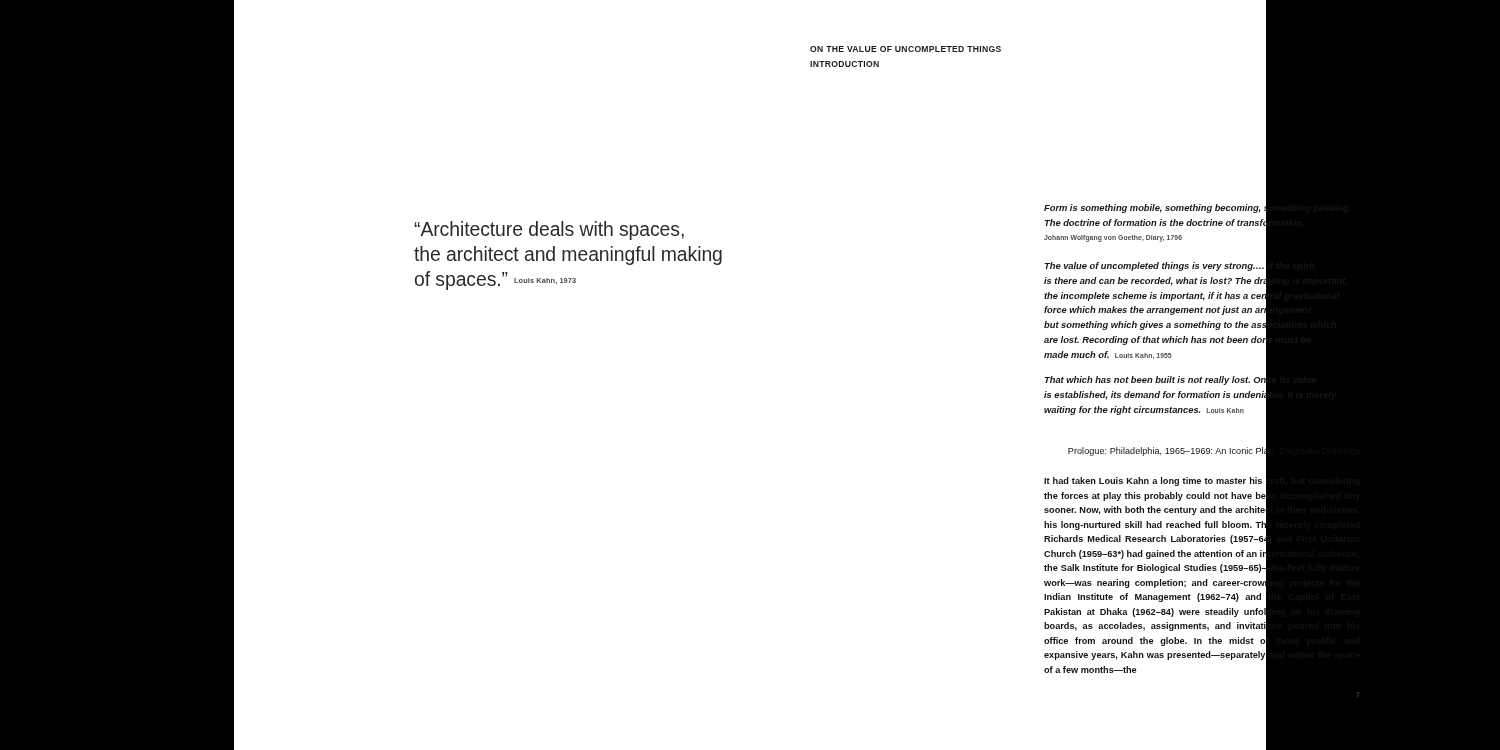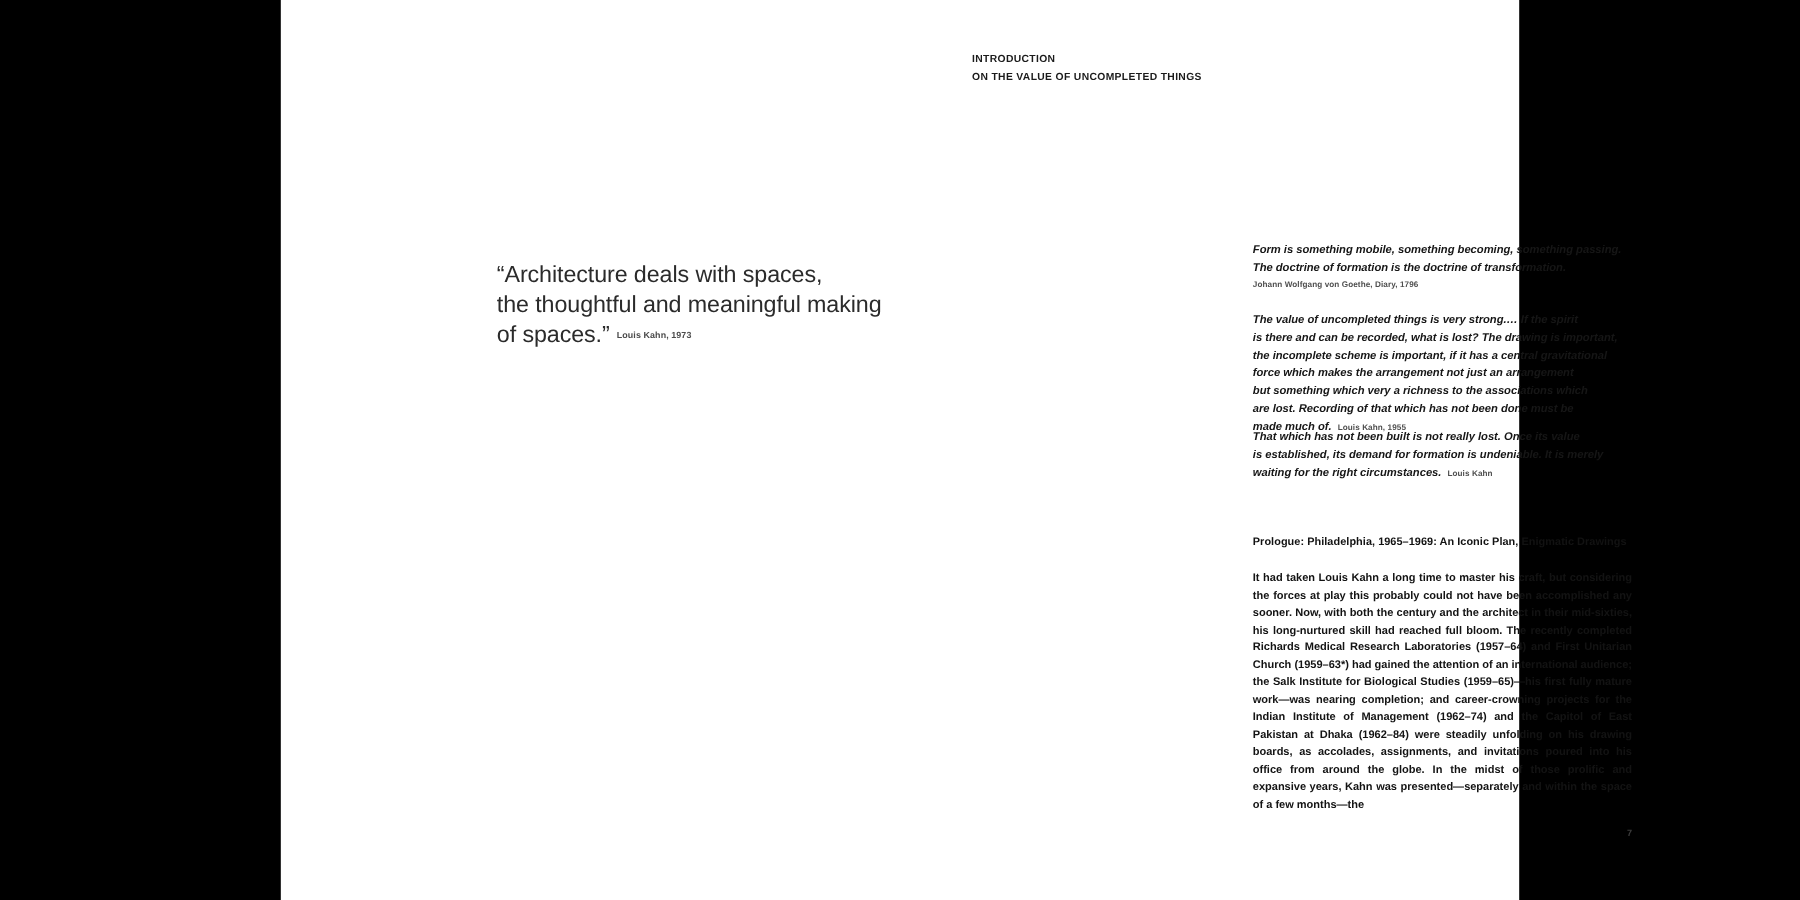--- a/index.html
+++ b/index.html
@@ -116,31 +116,32 @@
     font-style: normal;
     font-weight: bold;
     font-size: 6.8px;
     color: #4f4f4f;
     letter-spacing: 0.01em;
     margin-top: 2px;
   }
 
   .block-1 { position: absolute; top: 201px; }
   .block-2 { position: absolute; top: 259px; }
-  .block-3 { position: absolute; top: 357px; }
+  .block-3 { position: absolute; top: 373px; }
 
   .prologue-head {
     position: absolute;
     top: 445px;
     font-size: 9.1px;
-    font-weight: bold;
+    font-weight: normal;
     line-height: 1.5;
     color: #121212;
     letter-spacing: 0.004em;
     white-space: nowrap;
+    text-align: right;
   }
 
   .body-text {
     position: absolute;
     top: 474px;
     font-size: 9.2px;
     font-weight: bold;
     line-height: 1.576;
     color: #131313;
     text-align: justify;
@@ -160,45 +161,45 @@
   }
 </style>
 </head>
 <body>
 
 <div class="screen">
 
   <div class="spread">
 
     <div class="page-left">
-      <blockquote class="pullquote"><span>“Architecture deals with spaces,</span><br><span>the thoughtful and meaningful making</span><br><span>of spaces.”</span><span class="attrib">Louis Kahn, 1973</span></blockquote>
+      <blockquote class="pullquote"><span>“Architecture deals with spaces,</span><br><span>the architect and meaningful making</span><br><span>of spaces.”</span><span class="attrib">Louis Kahn, 1973</span></blockquote>
     </div>
 
     <div class="page-right">
 
       <div class="running-head">
+        <div>ON THE VALUE OF UNCOMPLETED THINGS</div>
         <div>INTRODUCTION</div>
-        <div>ON THE VALUE OF UNCOMPLETED THINGS</div>
       </div>
 
       <div class="col block-1" style="width:316px;">
         <div class="epigraph">
           <span>Form is something mobile, something becoming, something passing.</span><br>
           <span>The doctrine of formation is the doctrine of transformation.</span>
           <span class="epigraph-standalone-attrib">Johann Wolfgang von Goethe, Diary, 1796</span>
         </div>
       </div>
 
       <div class="col block-2" style="width:316px;">
         <div class="epigraph">
           <span>The value of uncompleted things is very strong.… If the spirit</span><br>
           <span>is there and can be recorded, what is lost? The drawing is important,</span><br>
           <span>the incomplete scheme is important, if it has a central gravitational</span><br>
           <span>force which makes the arrangement not just an arrangement</span><br>
-          <span>but something which very a richness to the associations which</span><br>
+          <span>but something which gives a something to the associations which</span><br>
           <span>are lost. Recording of that which has not been done must be</span><br>
           <span>made much of.</span><span class="attrib">Louis Kahn, 1955</span>
         </div>
       </div>
 
       <div class="col block-3" style="width:316px;">
         <div class="epigraph">
           <span>That which has not been built is not really lost. Once its value</span><br>
           <span>is established, its demand for formation is undeniable. It is merely</span><br>
           <span>waiting for the right circumstances.</span><span class="attrib">Louis Kahn</span>

